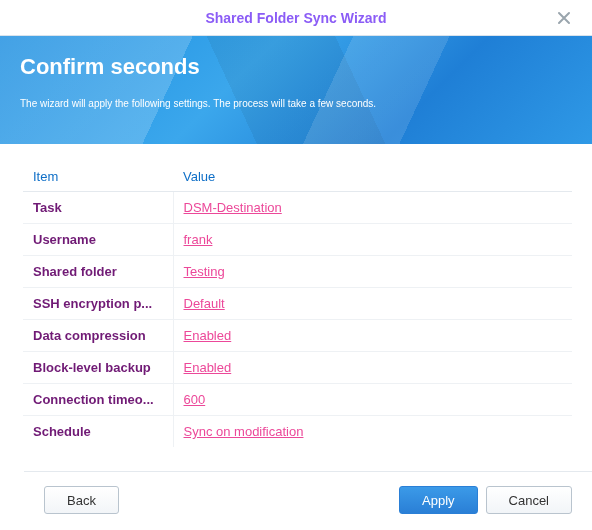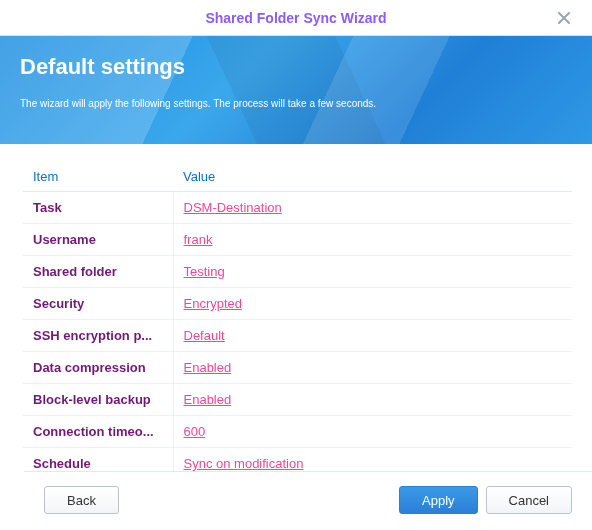--- a/index.html
+++ b/index.html
@@ -140,21 +140,21 @@
 <div class="titlebar">
   <span class="titlebar-title">Shared Folder Sync Wizard</span>
   <div class="close-icon">
     <svg width="14" height="14" viewBox="0 0 14 14">
         <path d="M2 2 L12 12 M12 2 L2 12" stroke="#9aa5ad" stroke-width="2" stroke-linecap="round" fill="none"></path>
       </svg>
   </div>
 </div>
 
 <div class="banner">
-  <h1>Default settings</h1>
+  <h1>Confirm seconds</h1>
   <p>The wizard will apply the following settings. The process will take a few seconds.</p>
 </div>
 
 <div class="content">
   <table class="settings">
     <colgroup>
         <col class="col-item">
         <col>
       </colgroup>
     <thead>
@@ -170,24 +170,20 @@
       </tr>
       <tr>
         <td class="key">Username</td>
         <td class="val">frank</td>
       </tr>
       <tr>
         <td class="key">Shared folder</td>
         <td class="val">Testing</td>
       </tr>
       <tr>
-        <td class="key">Security</td>
-        <td class="val">Encrypted</td>
-      </tr>
-      <tr>
         <td class="key">SSH encryption p...</td>
         <td class="val">Default</td>
       </tr>
       <tr>
         <td class="key">Data compression</td>
         <td class="val">Enabled</td>
       </tr>
       <tr>
         <td class="key">Block-level backup</td>
         <td class="val">Enabled</td>

